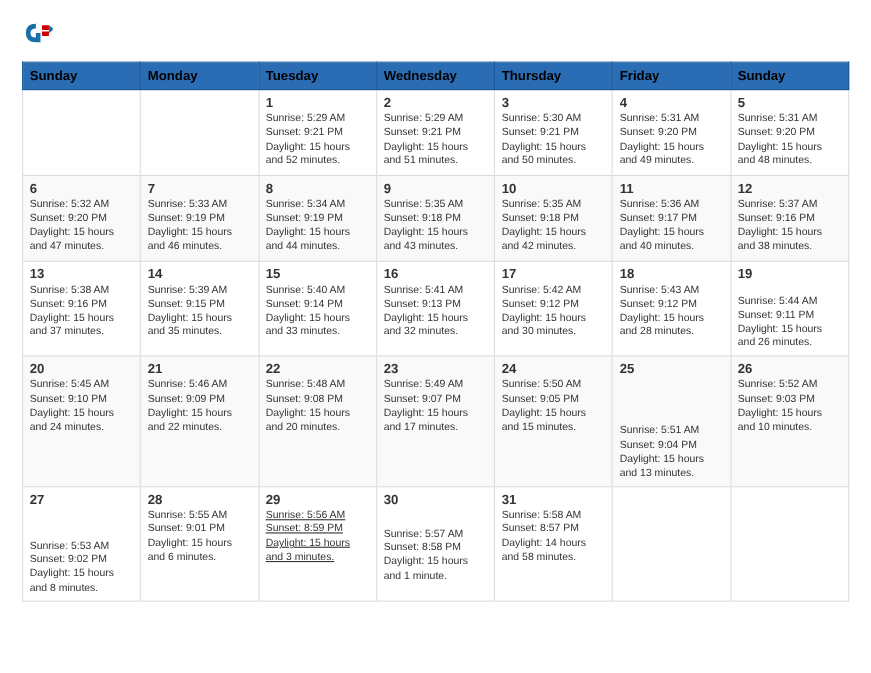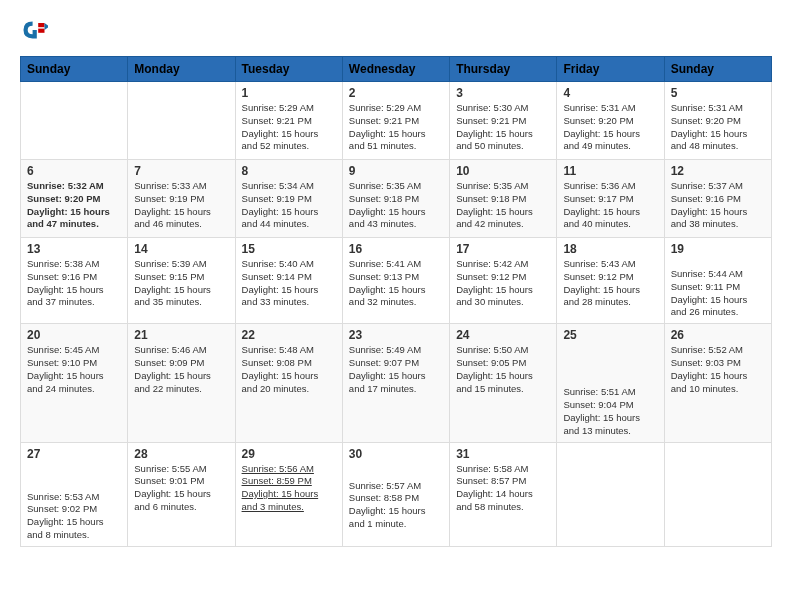--- a/index.html
+++ b/index.html
@@ -173,21 +173,21 @@
             <span class="day-num">5</span>
             <div class="day-info" style="white-space: pre-line;">Sunrise: 5:31 AM
 Sunset: 9:20 PM
 Daylight: 15 hours
 and 48 minutes.</div>
           </td>
         </tr>
         <tr>
           <td>
             <span class="day-num">6</span>
-            <div class="day-info" style="white-space: pre-line; font-weight: bold;">Sunrise: 5:32 AM
+            <div class="day-info" style="white-space: pre-line;">Sunrise: 5:32 AM
 Sunset: 9:20 PM
 Daylight: 15 hours
 and 47 minutes.</div>
           </td>
           <td>
             <span class="day-num">7</span>
             <div class="day-info" style="white-space: pre-line;">Sunrise: 5:33 AM
 Sunset: 9:19 PM
 Daylight: 15 hours
 and 46 minutes.</div>

